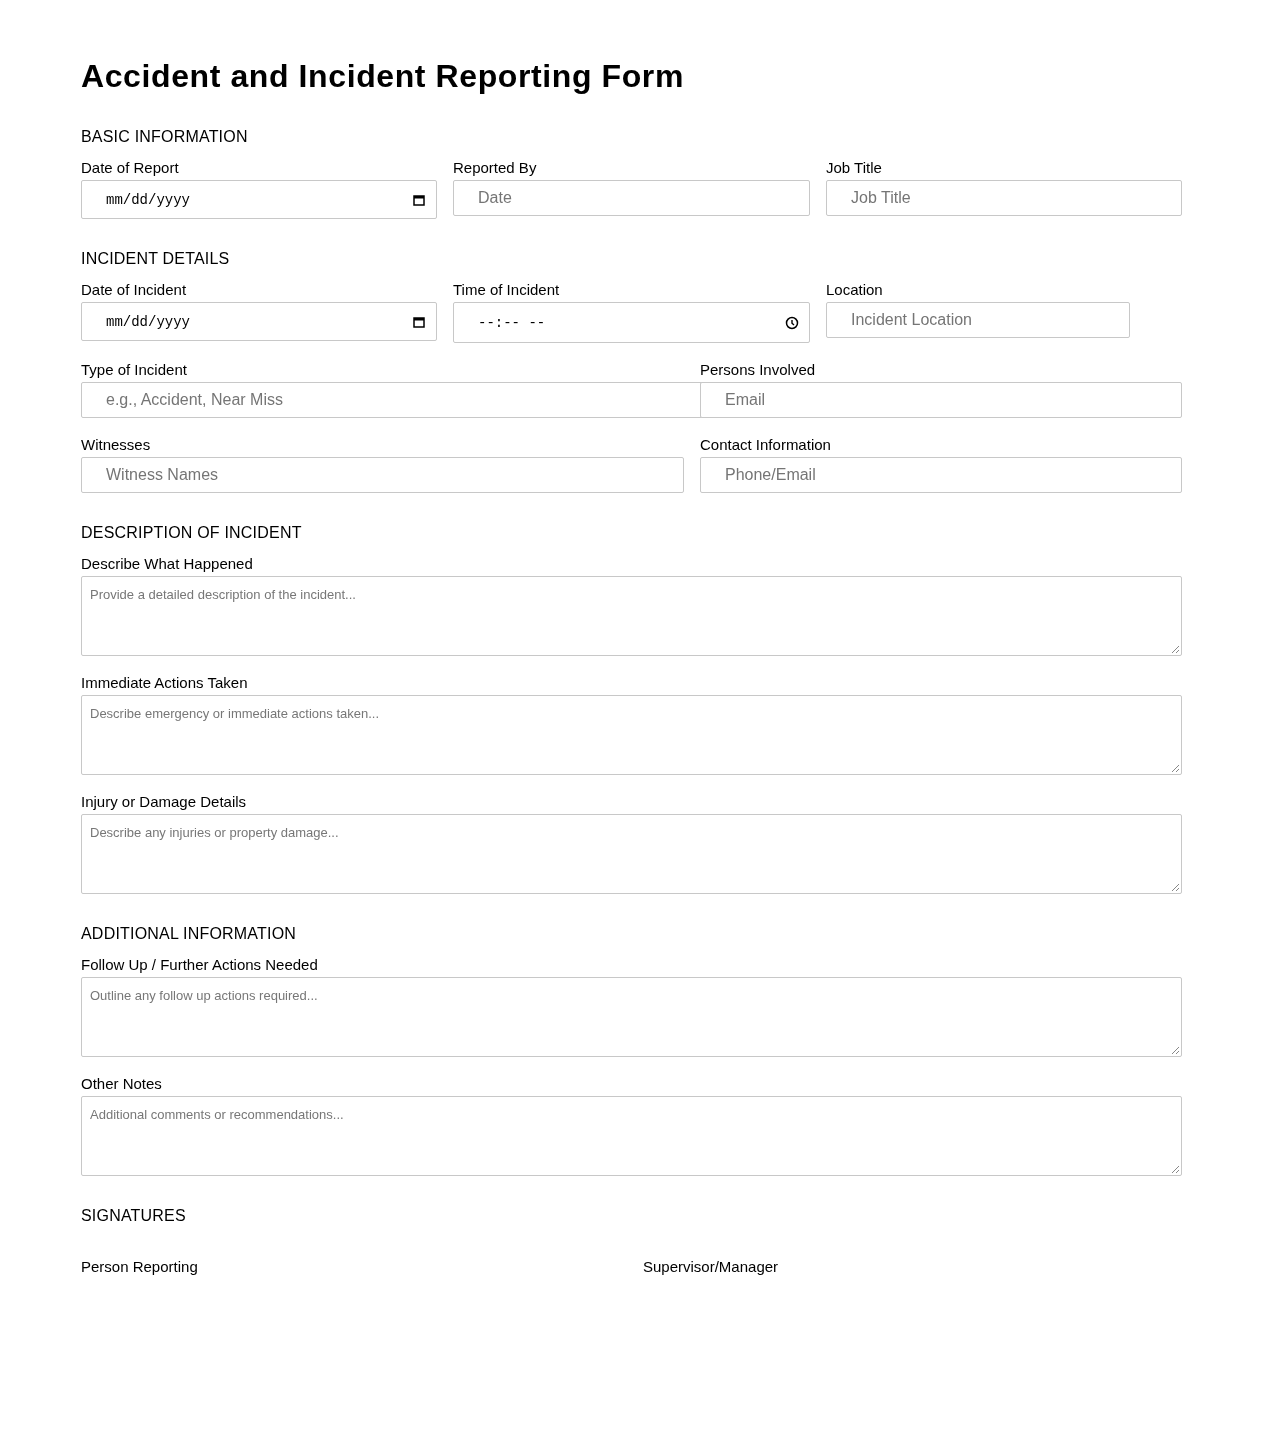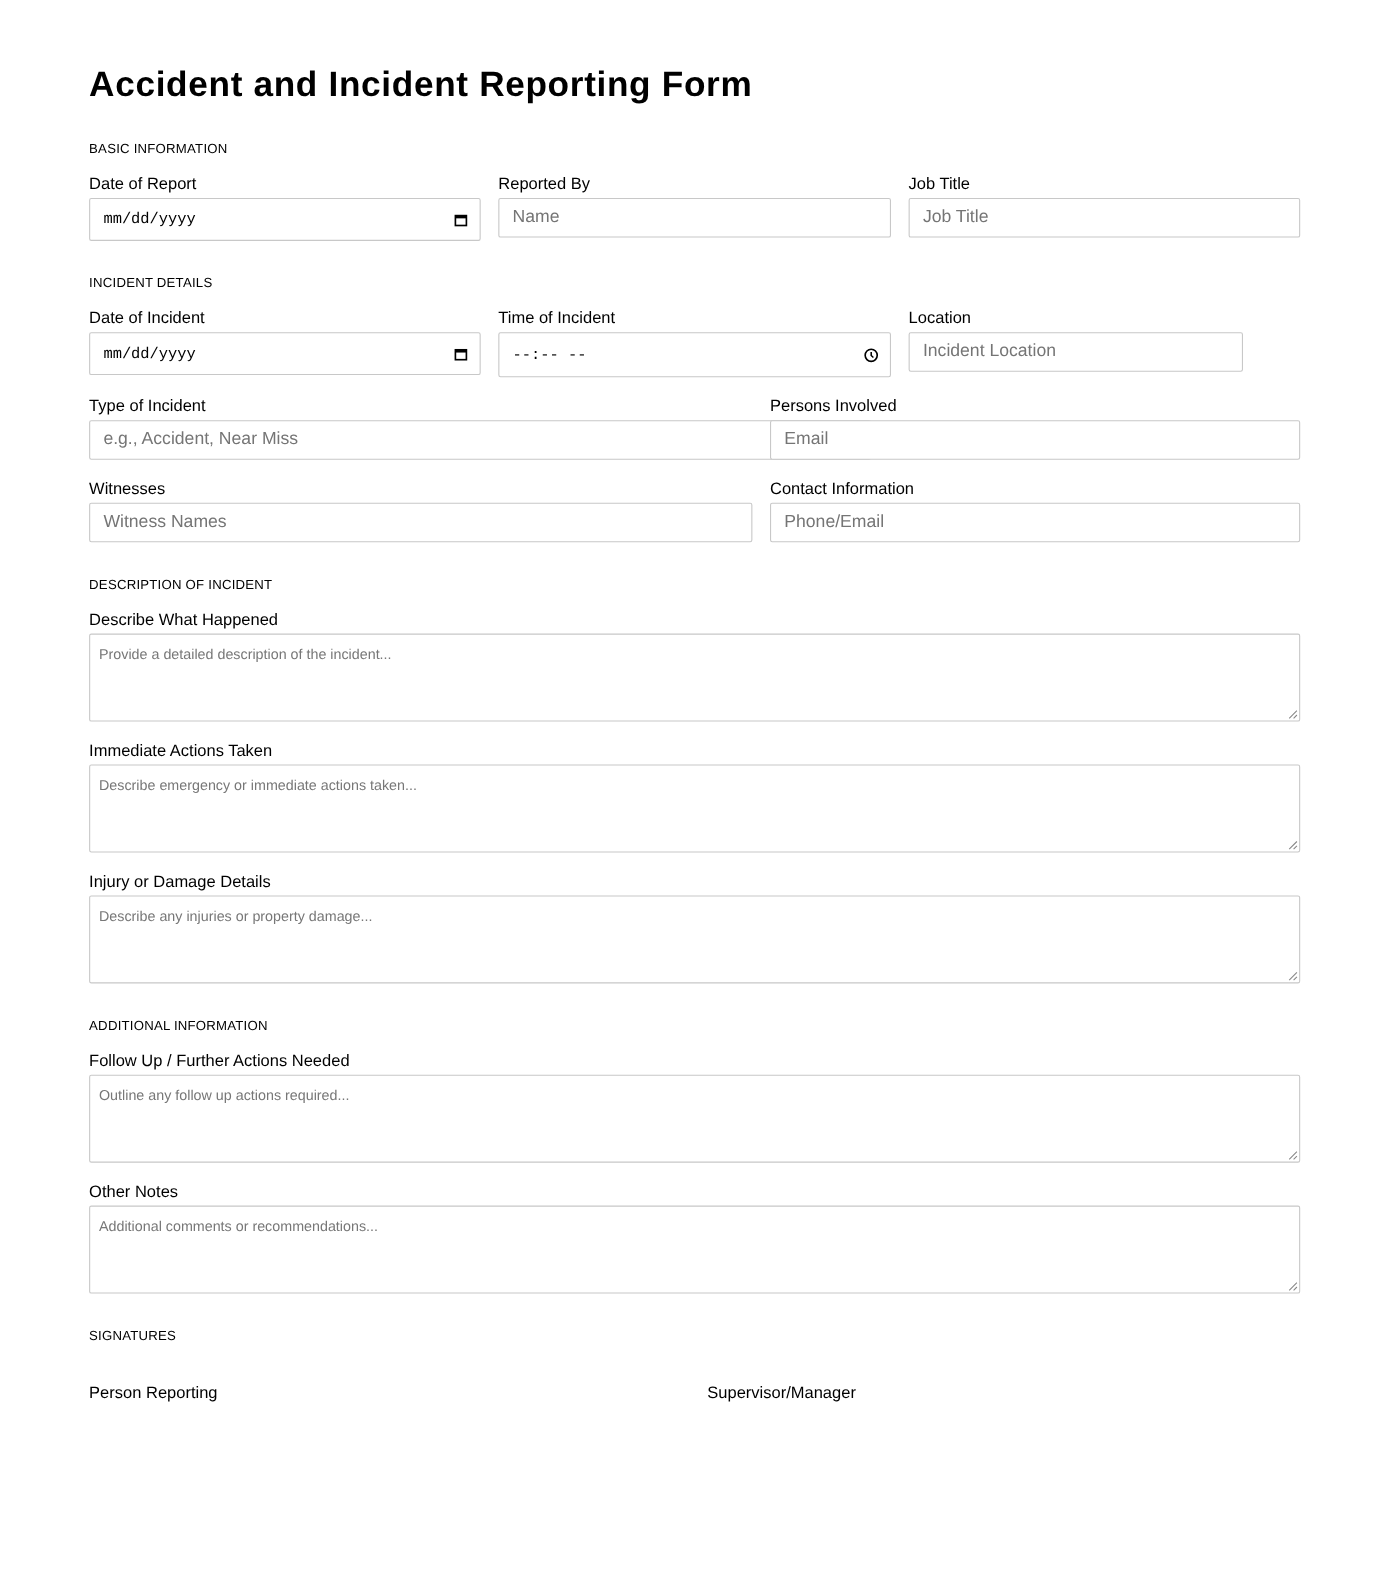--- a/index.html
+++ b/index.html
@@ -1,21 +1,21 @@
 <!DOCTYPE html>
 <html><head>
   <meta charset="utf-8">
   <style>
     html, body { margin:0; padding:0; background:#ffffff; }
     body { width:1263px; height:1436px; font-family:"Liberation Sans", sans-serif; color:#000; position:relative; }
     .wrap { position:absolute; left:81px; top:0; width:1101px; }
     h1 { position:absolute; left:0; top:58px; margin:0; font-size:32px; font-weight:bold; letter-spacing:0.6px; white-space:nowrap; }
-    .section { position:absolute; left:0; font-size:12px; margin:0; font-weight:normal; letter-spacing:0.2px; }
+    .section { position:absolute; left:0; font-size:16px; margin:0; font-weight:normal; letter-spacing:0.2px; }
     .label { position:absolute; font-size:15px; white-space:nowrap; }
-    .input { position:absolute; box-sizing:border-box; border:1px solid #c8c8c8; border-radius:2px; background:#fff; height:36px; font-size:16px; color:#757575; padding:0 12px; display:flex; align-items:center; }
+    .input { position:absolute; box-sizing:border-box; border:1px solid #c8c8c8; border-radius:2px; background:#fff; height:36px; font-size:16px; color:#757575; padding:0 24px; display:flex; align-items:center; }
     .input.tall { height:39px; }
     .mono { font-family:"Liberation Mono", monospace; font-size:14px; color:#000; }
     .textarea { position:absolute; box-sizing:border-box; border:1px solid #c8c8c8; border-radius:2px; background:#fff; height:80px; left:0; width:1101px; padding:10px 8px; font-family:Liberation Sans, sans-serif; font-size:13px; color:#777; }
     .grip { position:absolute; right:1px; bottom:1px; width:9px; height:9px; }
     .ico { position:absolute; right:10px; top:50%; transform:translateY(-50%); width:14px; height:14px; }
   </style>
 </head>
 <body>
 
 <div class="wrap">
@@ -25,21 +25,21 @@
   <span class="label" style="left:0;top:159px">Date of Report</span>
   <div class="input tall" style="left:0;top:180px;width:356px">
     <span class="mono">mm/dd/yyyy</span>
     <svg class="ico" viewBox="0 0 14 14">
         <rect x="2" y="3" width="10" height="9" fill="none" stroke="#000" stroke-width="1.5"></rect>
         <rect x="2" y="3" width="10" height="2.5" fill="#000"></rect>
       </svg>
   </div>
   <span class="label" style="left:372px;top:159px">Reported By</span>
   <div class="input" style="left:372px;top:180px;width:357px">
-      <span>Name</span>
+      <span>Date</span>
     </div>
   <span class="label" style="left:745px;top:159px">Job Title</span>
   <div class="input" style="left:745px;top:180px;width:356px">
       <span>Job Title</span>
     </div>
 
   <h2 class="section" style="top:250px">INCIDENT DETAILS</h2>
   <span class="label" style="left:0;top:281px">Date of Incident</span>
   <div class="input tall" style="left:0;top:302px;width:356px">
     <span class="mono">mm/dd/yyyy</span>

